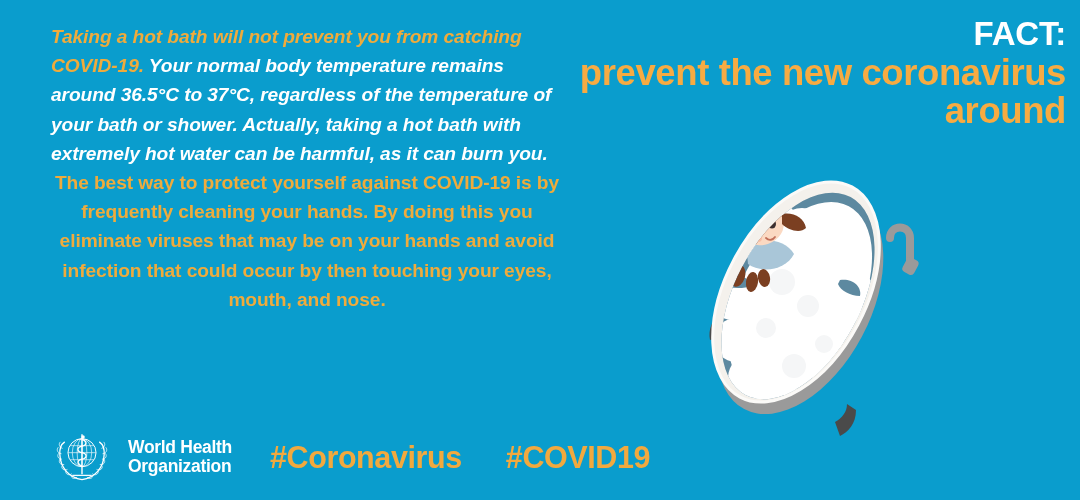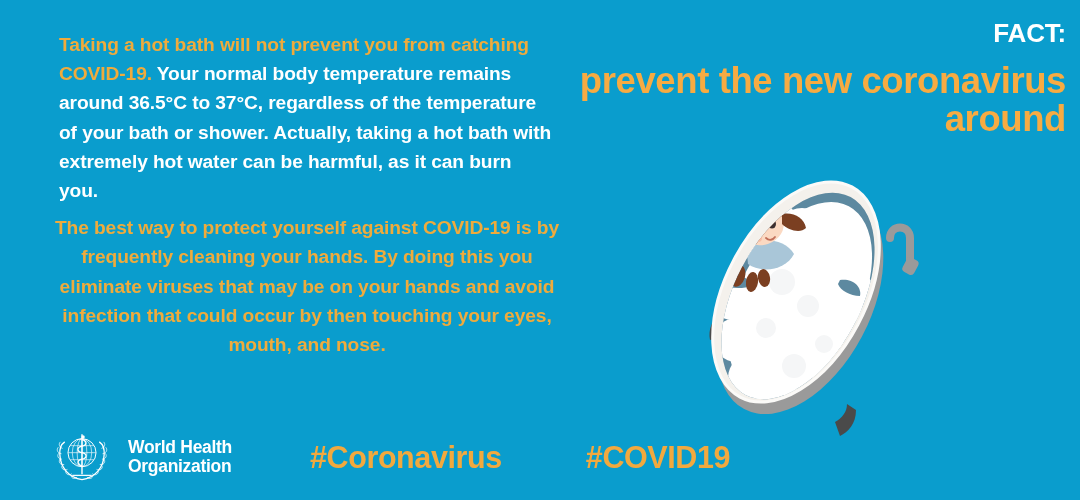--- a/index.html
+++ b/index.html
@@ -26,37 +26,37 @@
     position: absolute;
     left: 51px;
     top: 22px;
     width: 512px;
     font-size: 19.2px;
     font-weight: bold;
     line-height: 29.2px;
     letter-spacing: -0.1px;
     color: #ffffff;
   }
-  .para { margin: 8px; }
+  .para { margin: 0; font-style: italic; }
   .lead  { color: #efab3c; }
   .plain { color: #ffffff; }
   .para-orange { color: #efab3c; margin: 0; text-align: center; }
 
   
   .headline-block {
     position: absolute;
     right: 14px;
     top: 17px;
     width: 520px;
     text-align: right;
   }
   .fact-label {
     display: block;
     color: #ffffff;
-    font-size: 26px;
+    font-size: 33px;
     font-weight: bold;
     line-height: 33px;
     letter-spacing: -0.2px;
   }
   .headline {
     display: block;
     color: #f7ab42;
     font-size: 36.5px;
     font-weight: bold;
     line-height: 37.5px;
@@ -103,36 +103,35 @@
     display: flex;
     align-items: center;
     gap: 44px;
   }
   .hashtag {
     color: #f2a93e;
     font-size: 30.5px;
     font-weight: bold;
     letter-spacing: -0.4px;
     line-height: 30.5px;
-    margin-left: 40px;
   }
 </style>
 </head>
 <body>
 
 <div id="poster">
 
   <div class="body-copy">
     <p class="para"><span class="lead">Taking a hot bath will not prevent you from catching COVID-19.</span><span class="plain"> Your normal body temperature remains around 36.5°C to 37°C, regardless of the temperature of your bath or shower. Actually, taking a hot bath with extremely hot water can be harmful, as it can burn you.</span></p>
     <p class="para-orange">The best way to protect yourself against COVID-19 is by frequently cleaning your hands. By doing this you eliminate viruses that may be on your hands and avoid infection that could occur by then touching your eyes, mouth, and nose.</p>
   </div>
 
   <div class="headline-block">
     <span class="fact-label">FACT:</span>
-    <span class="headline" style="margin-top:12px">prevent the new coronavirus</span>
+    <span class="headline" style="margin-top:4px">prevent the new coronavirus</span>
     <span class="headline" style="margin-top:0">around</span>
   </div>
 
   <div class="illustration">
     <svg width="300" height="280" viewBox="0 0 300 280" xmlns="http://www.w3.org/2000/svg">
       <defs>
         <clipPath id="tubInner">
           <ellipse cx="108" cy="118" rx="63" ry="112" transform="rotate(28 108 118)"></ellipse>
         </clipPath>
       </defs>

